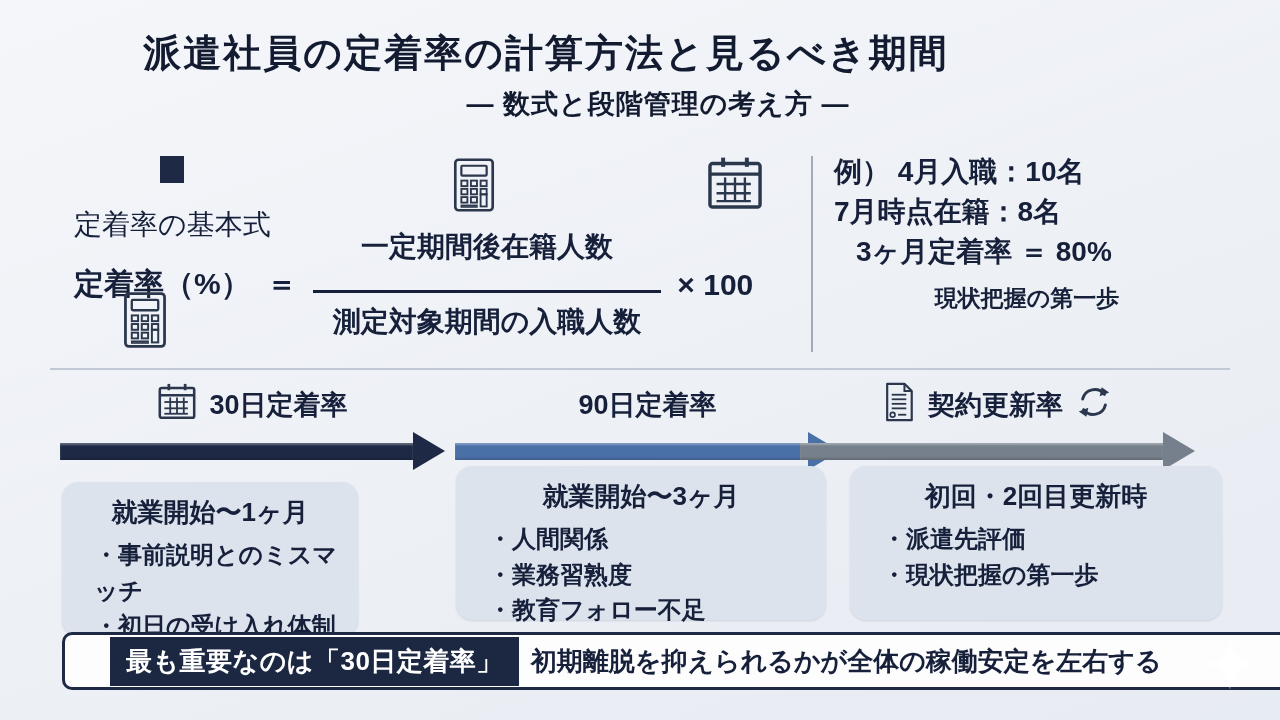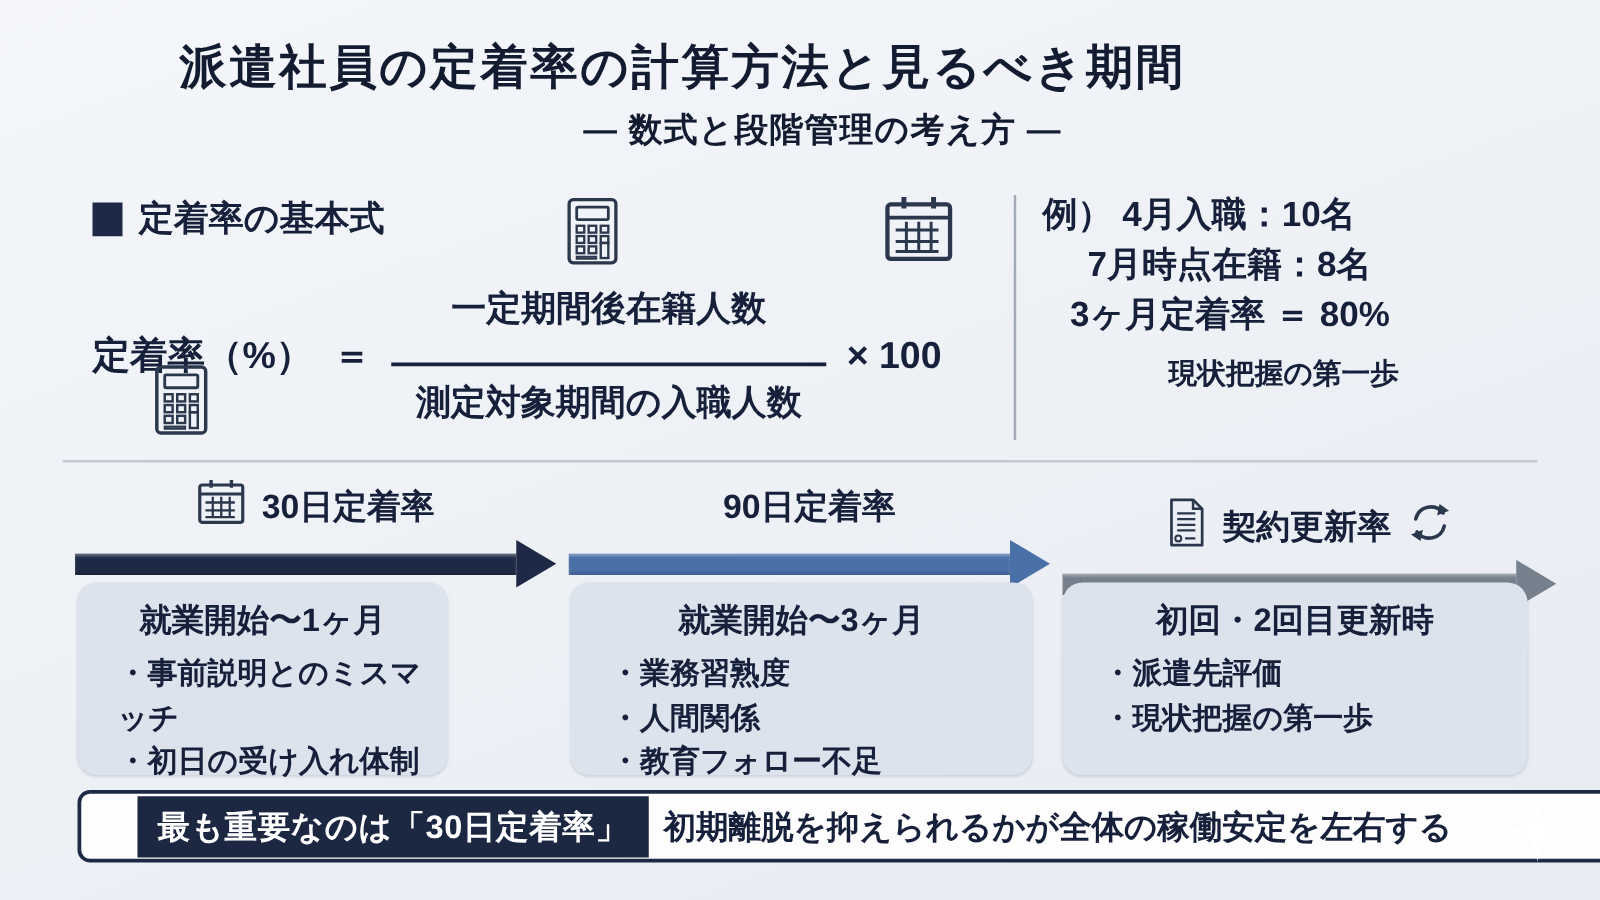--- a/index.html
+++ b/index.html
@@ -16,76 +16,76 @@
     text-align:center; font-size:38px; font-weight:800;
     color:var(--title,#131b31); letter-spacing:2px;
   }
   .subtitle {
     position:absolute; top:86px; left:18px; width:1280px;
     text-align:center; font-size:27px; font-weight:700;
     color:var(--title,#1a2335); letter-spacing:1px;
   }
   .basic-head {
     position:absolute; left:74px; top:156px;
-    display:flex; align-items:center; gap:13px;
-    font-size:28px; font-weight:700;
+    display:flex; align-items:center; gap:23px;
+    font-size:28px; font-weight:400;flex-direction:column;
   }
   .square-bullet { width:24px; height:27px; background:var(--navy,#1e2a4a); }
   .icon-abs { position:absolute; }
   .formula {
     position:absolute; left:74px; top:226px;
     display:flex; align-items:center; gap:16px;
     font-size:30px; font-weight:800;
   }
   .frac { text-align:center; font-size:28px; font-weight:800; }
   .frac .num { padding:2px 20px 24px; border-bottom:3.5px solid var(--text,#1a2233); }
   .frac .den { padding:10px 20px 2px; }
   .v-divider {
     position:absolute; left:811px; top:156px; width:2px; height:196px;
     background:#a2aab6;
   }
   .example {
     position:absolute; left:834px; top:158px; width:386px;
     font-weight:800; font-size:28px; line-height:1.0;
   }
   .example .ln { margin-bottom:12px; }
-  .example .ln2 { margin-left:36px; }
+  .example .ln2 { }
   .example .ln3 { margin-left:22px; }
   .example .note {
     margin-top:16px; font-size:23px; font-weight:700;
     text-align:center; line-height:1.45;
   }
   .h-divider {
     position:absolute; left:50px; top:368px; width:1180px; height:2px;
     background:#c2c9d4;
   }
   .stage { position:absolute; top:382px; }
   .stage-1 { left:60px;  width:385px; }
   .stage-2 { left:455px; width:385px; }
-  .stage-3 { left:850px; width:395px;margin-top:16px; }
+  .stage-3 { left:800px; width:395px; }
   .stage-head {
     height:46px; display:flex; align-items:center; justify-content:center;
     gap:12px; font-size:27px; font-weight:800;
   }
   .arrow { margin-top:4px; display:flex; align-items:center; height:38px; }
   .arrow .bar {
     flex:1; height:17px;
     box-shadow:inset 0 2px 2px rgba(255,255,255,.3), inset 0 -2px 2px rgba(0,0,0,.15);
   }
   .arrow .head {
     width:0; height:0;
     border-top:19px solid transparent; border-bottom:19px solid transparent;
     border-left:32px solid #333;
   }
   .info-box {
     position:absolute; top:466px; height:154px;
     background:var(--box-bg,#dce3ed); border-radius:16px;
     box-shadow:0 1px 2px rgba(120,130,150,.25);
   }
-  .box-1 { left:62px;  width:296px; }
+  .box-1 { left:62px;  width:296px;margin-top:16px; }
   .box-2 { left:456px; width:370px; }
   .box-3 { left:850px; width:372px; }
   .box-title {
     margin-top:13px; text-align:center;
     font-size:26px; font-weight:800;
   }
   .box-bullets {
     margin:7px 14px 0 32px;
     font-size:24px; font-weight:700; line-height:1.48;
   }
@@ -260,22 +260,22 @@
   <div class="box-title">就業開始〜1ヶ月</div>
   <div class="box-bullets">
     <div>・事前説明とのミスマッチ</div>
     <div>・初日の受け入れ体制不備</div>
   </div>
 </div>
 
 <div class="info-box box-2">
   <div class="box-title">就業開始〜3ヶ月</div>
   <div class="box-bullets">
+    <div>・人間関係</div>
     <div>・業務習熟度</div>
-    <div>・人間関係</div>
     <div>・教育フォロー不足</div>
   </div>
 </div>
 
 <div class="info-box box-3">
   <div class="box-title">初回・2回目更新時</div>
   <div class="box-bullets">
     <div>・派遣先評価</div>
     <div>・現状把握の第一歩</div>
   </div>

